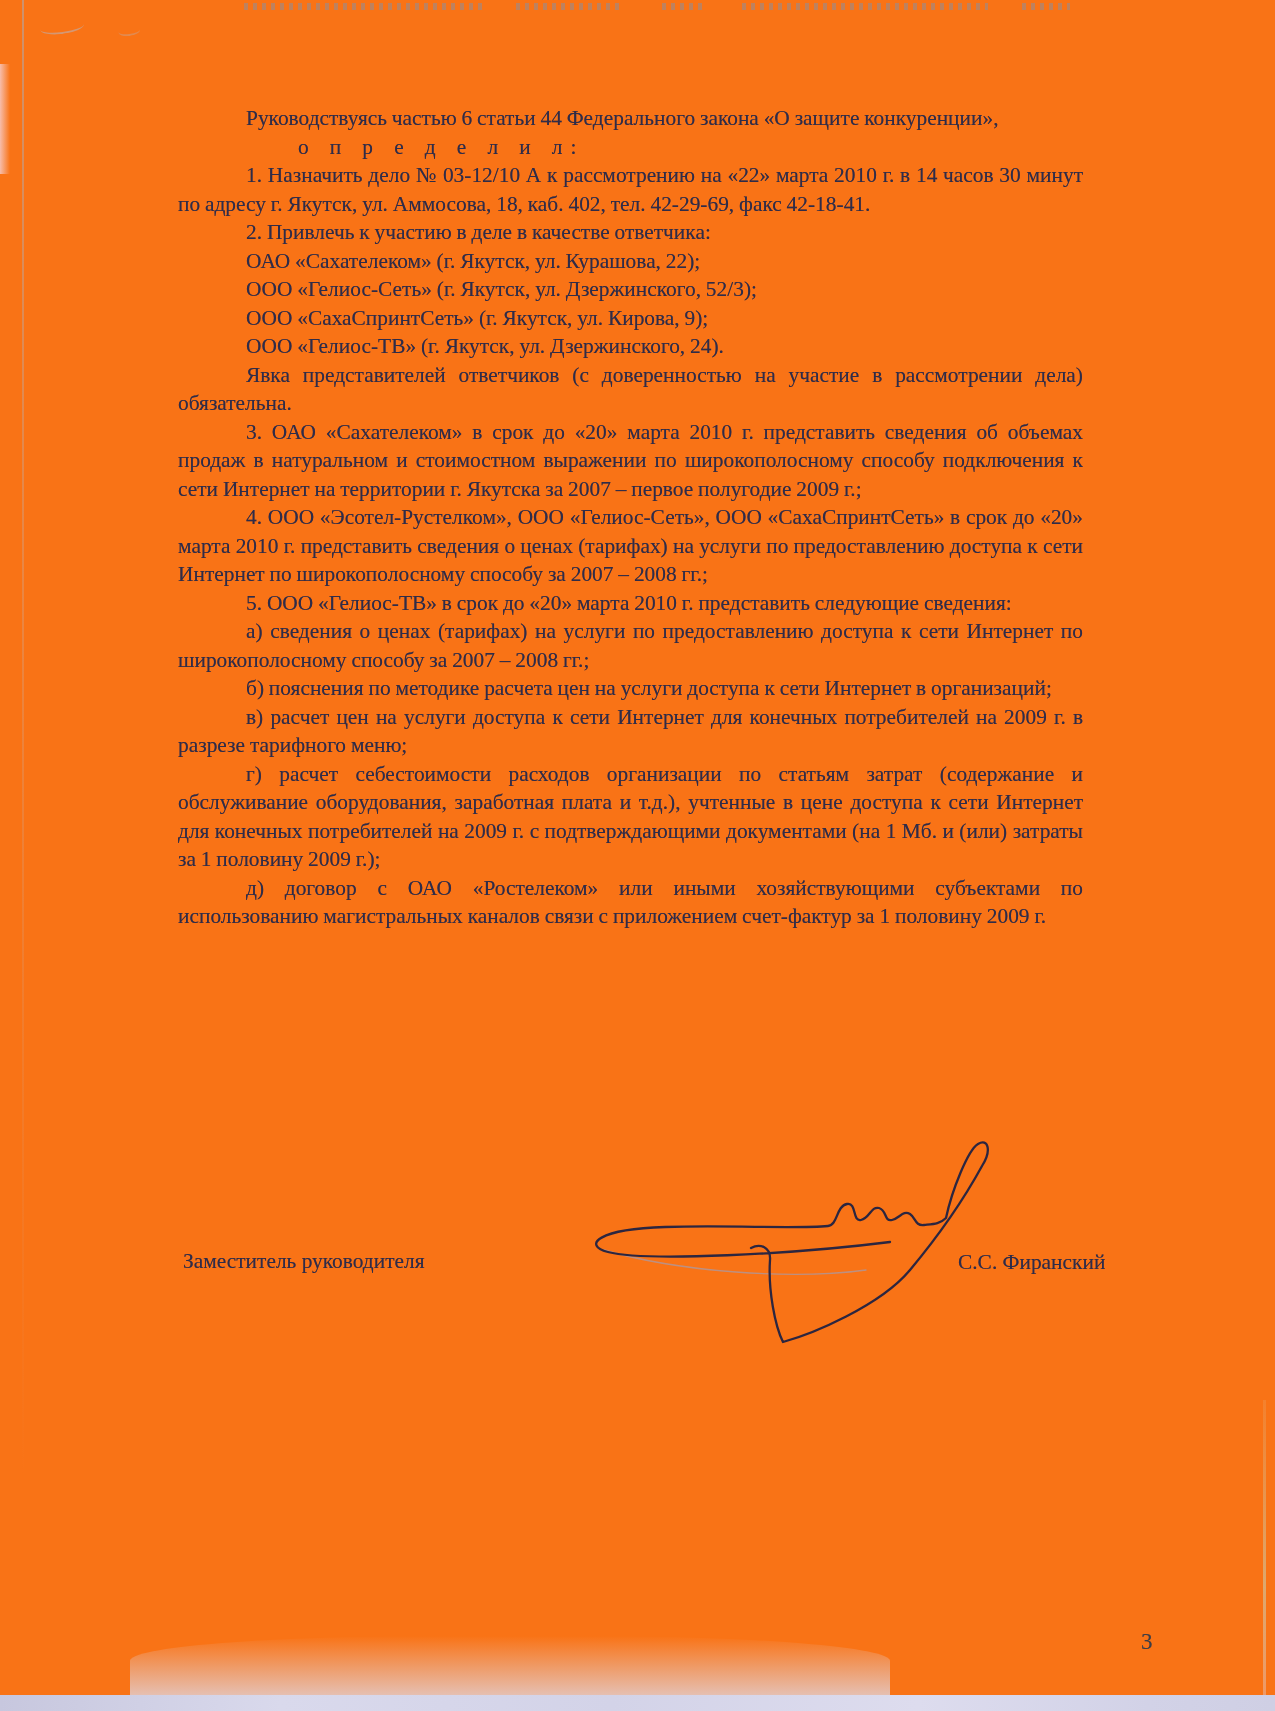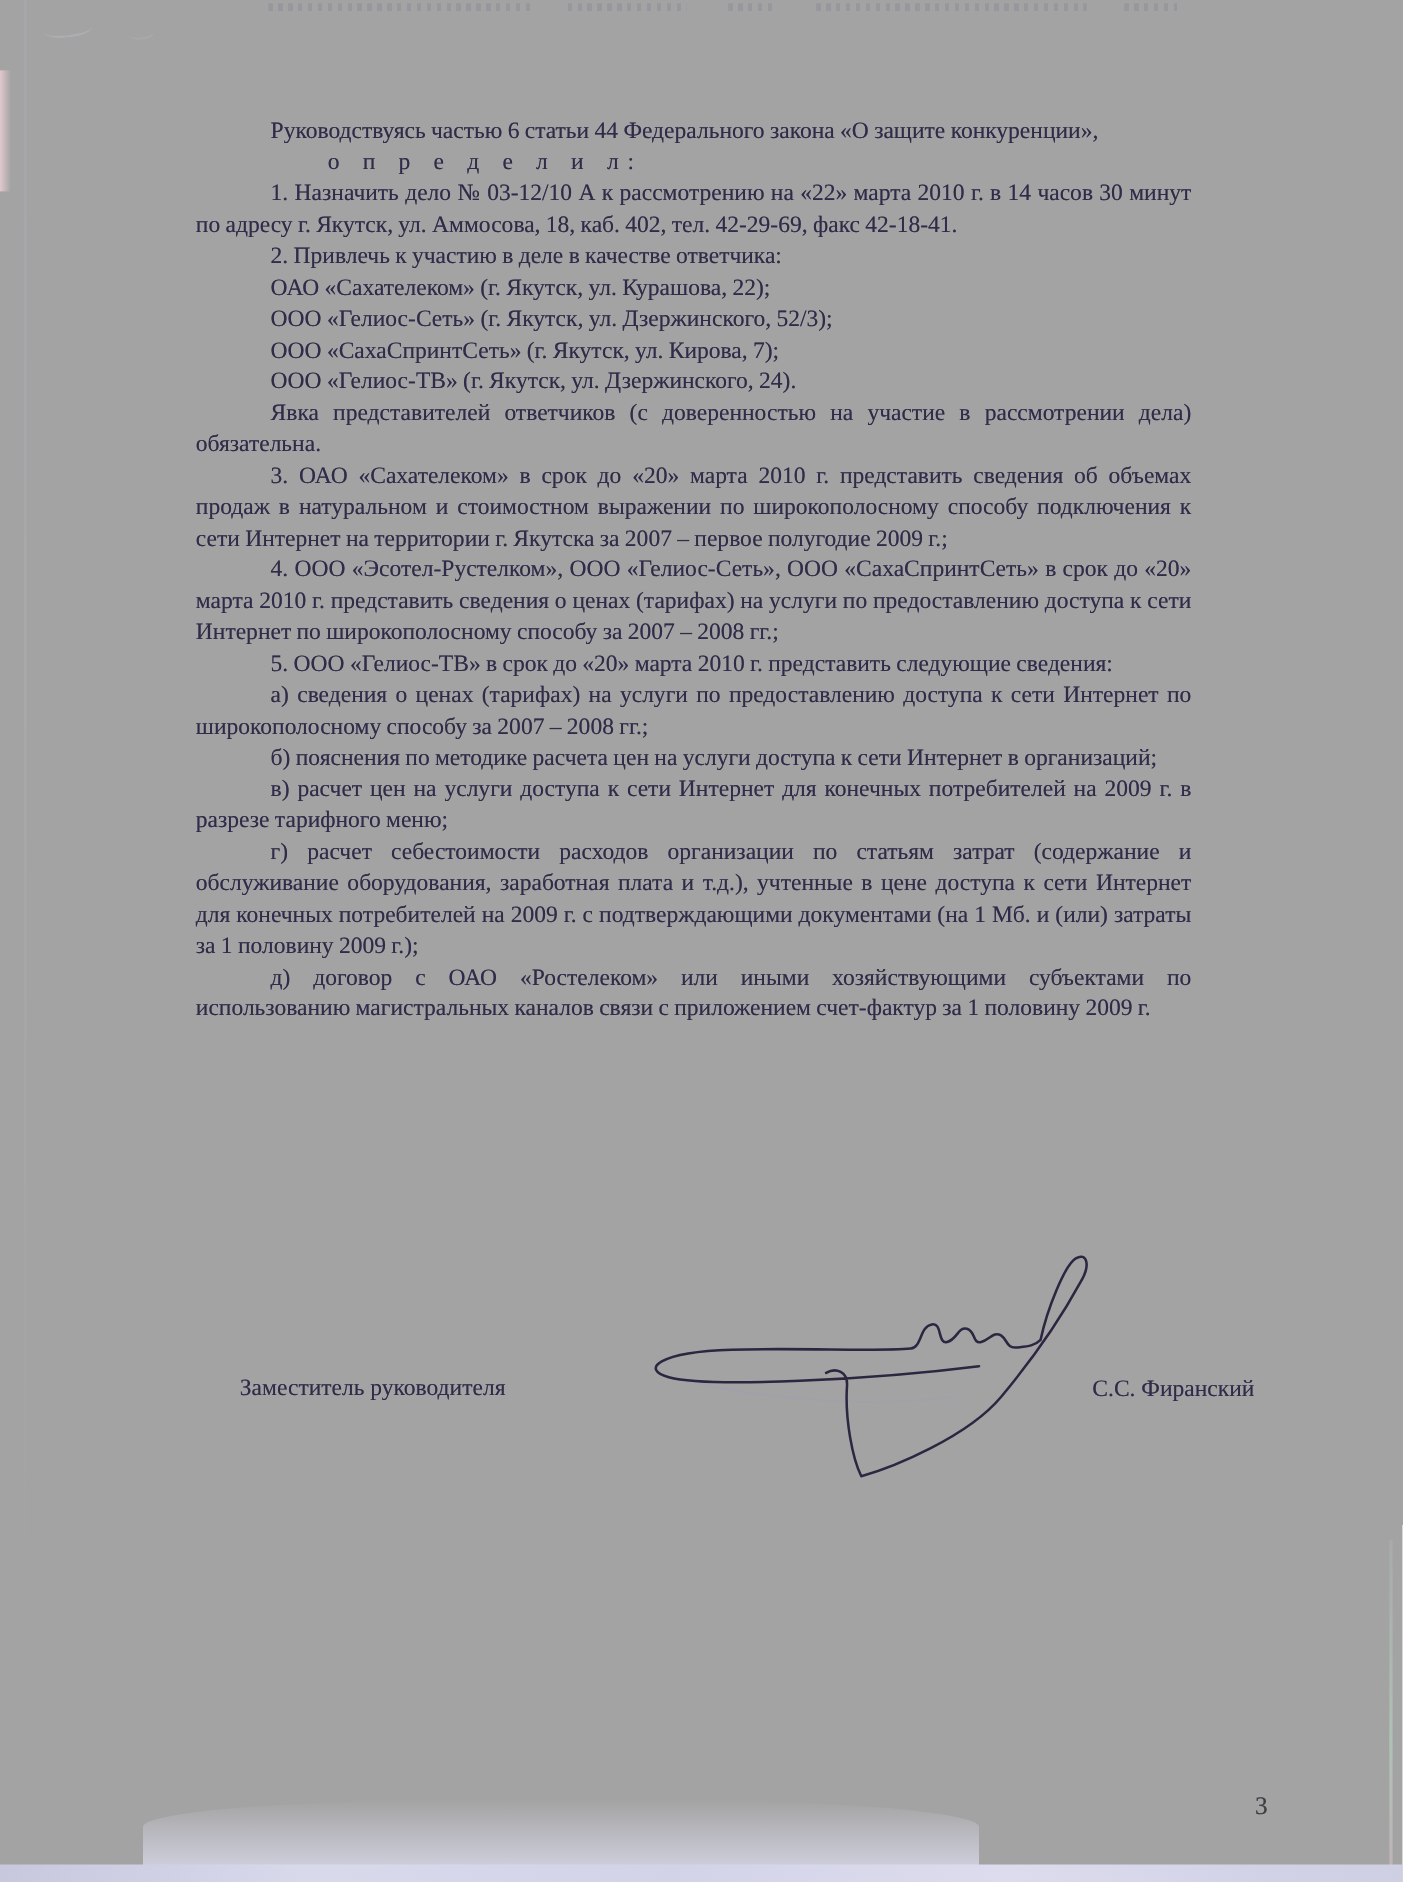--- a/index.html
+++ b/index.html
@@ -1,20 +1,20 @@
 <!DOCTYPE html>
 <html lang="ru"><head>
 <meta charset="utf-8">
 <style>
   html,body{margin:0;padding:0;background:#ffffff;}
   .page{
     position:relative;
     width:1275px;
     height:1711px;
-    background:#a3a3a3;
+    background:#f97316;
     overflow:hidden;
     font-family:"Liberation Serif","DejaVu Serif",serif;
     color:#2f2c49;
   }
   
   .cutoff-top{position:absolute;top:0;left:0;width:100%;height:14px;}
   .cutoff-seg{
     position:absolute;top:3px;height:7px;opacity:.55;
     background:repeating-linear-gradient(90deg,#8d8d99 0 4px,transparent 4px 9px);
   }
@@ -53,21 +53,20 @@
     text-shadow:0 0 .6px rgba(47,44,73,.55);
   }
   .para{margin:0;text-indent:68px;}
   .heading{
     margin:0;text-indent:120px;
     letter-spacing:.38em;
   }
   .sig-label,.sig-name{
     position:absolute;font-size:21.4px;white-space:nowrap;
     text-shadow:0 0 .6px rgba(47,44,73,.5);
-    margin-left:35px;
   }
   .sig-label{left:183px;top:1249px;}
   .sig-name{left:958px;top:1250px;}
   .signature-svg{position:absolute;left:570px;top:1130px;}
   .page-number{
     position:absolute;left:1141px;top:1629px;
     font-size:23px;color:#3e3e46;text-shadow:0 0 .5px rgba(62,62,70,.5);
   }
 </style>
 </head>
@@ -90,21 +89,21 @@
   <div class="pencil-mark m2"></div>
 
   <div class="content">
     <p class="para">Руководствуясь частью 6 статьи 44 Федерального закона «О защите конкуренции»,</p>
     <p class="heading">о п р е д е л и л:</p>
     <div>
         <p class="para">1. Назначить дело № 03-12/10 А к рассмотрению на «22» марта 2010 г. в 14 часов 30 минут по адресу г. Якутск, ул. Аммосова, 18, каб. 402, тел. 42-29-69, факс 42-18-41.</p>
         <p class="para">2. Привлечь к участию в деле в качестве ответчика:</p>
         <p class="para">ОАО «Сахателеком» (г. Якутск, ул. Курашова, 22);</p>
         <p class="para">ООО «Гелиос-Сеть» (г. Якутск, ул. Дзержинского, 52/3);</p>
-        <p class="para">ООО «СахаСпринтСеть» (г. Якутск, ул. Кирова, 7);</p>
+        <p class="para">ООО «СахаСпринтСеть» (г. Якутск, ул. Кирова, 9);</p>
         <p class="para">ООО «Гелиос-ТВ» (г. Якутск, ул. Дзержинского, 24).</p>
         <p class="para">Явка представителей ответчиков (с доверенностью на участие в рассмотрении дела) обязательна.</p>
         <p class="para">3. ОАО «Сахателеком» в срок до «20» марта 2010 г. представить сведения об объемах продаж в натуральном и стоимостном выражении по широкополосному способу подключения к сети Интернет на территории г. Якутска за 2007 – первое полугодие 2009 г.;</p>
         <p class="para">4. ООО «Эсотел-Рустелком», ООО «Гелиос-Сеть», ООО «СахаСпринтСеть» в срок до «20» марта 2010 г. представить сведения о ценах (тарифах) на услуги по предоставлению доступа к сети Интернет по широкополосному способу за 2007 – 2008 гг.;</p>
         <p class="para">5. ООО «Гелиос-ТВ» в срок до «20» марта 2010 г. представить следующие сведения:</p>
         <p class="para">а) сведения о ценах (тарифах) на услуги по предоставлению доступа к сети Интернет по широкополосному способу за 2007 – 2008 гг.;</p>
         <p class="para">б) пояснения по методике расчета цен на услуги доступа к сети Интернет в организаций;</p>
         <p class="para">в) расчет цен на услуги доступа к сети Интернет для конечных потребителей на 2009 г. в разрезе тарифного меню;</p>
         <p class="para">г) расчет себестоимости расходов организации по статьям затрат (содержание и обслуживание оборудования, заработная плата и т.д.), учтенные в цене доступа к сети Интернет для конечных потребителей на 2009 г. с подтверждающими документами (на 1 Мб. и (или) затраты за 1 половину 2009 г.);</p>
         <p class="para">д) договор с ОАО «Ростелеком» или иными хозяйствующими субъектами по использованию магистральных каналов связи с приложением счет-фактур за 1 половину 2009 г.</p>

